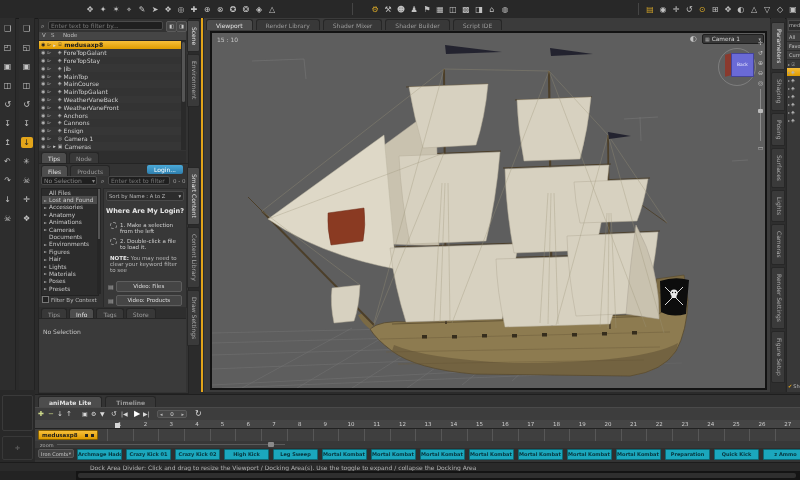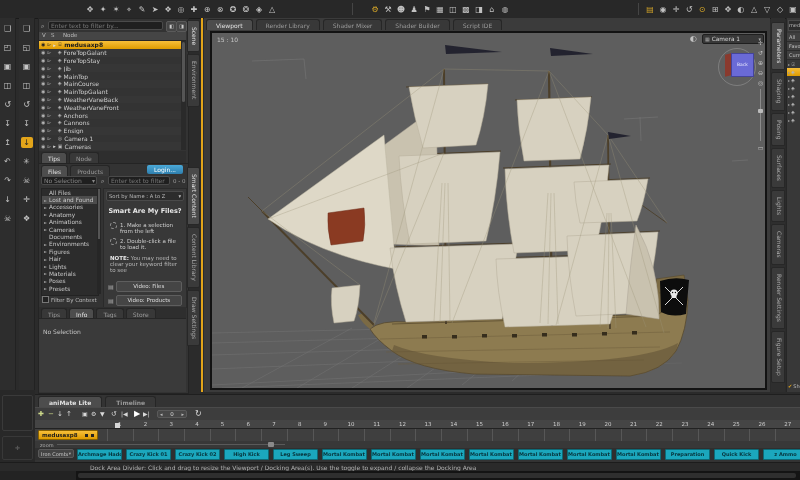--- a/index.html
+++ b/index.html
@@ -356,21 +356,21 @@
     <div class="abs" style="left:3px;top:132px;display:flex;align-items:center;gap:2px;">
       <span style="display:inline-block;width:5px;height:5px;border:1px solid #777;background:#222;"></span>
       <span style="font-size:5.5px;color:#bbb;">Filter By Context</span>
     </div>
 
     <div class="abs" style="left:64px;top:24px;width:82px;height:118px;background:#383838;border:1px solid #2a2a2a;overflow:hidden;">
       <div style="margin:2px;height:8px;background:#2c2c2c;border:1px solid #4a4a4a;border-radius:2px;font-size:5.2px;color:#bbb;line-height:8px;padding-left:2px;position:relative;">
         <span>Sort by Name : A to Z</span>
         <span style="position:absolute;right:2px;top:0;">▾</span>
       </div>
-      <div style="text-align:center;font-size:6.5px;font-weight:bold;color:#e8e8e8;margin-top:6px;">Smart Are My Files?</div>
+      <div style="text-align:center;font-size:6.5px;font-weight:bold;color:#e8e8e8;margin-top:6px;">Where Are My Login?</div>
       <div style="display:flex;gap:3px;margin:7px 3px 0 6px;align-items:flex-start;">
         <span style="flex:none;width:5px;height:5px;border:1px dashed #999;border-radius:50%;"></span>
         <span style="font-size:5.5px;color:#cfcfcf;">1. Make a selection from the left</span>
       </div>
       <div style="display:flex;gap:3px;margin:4px 3px 0 6px;align-items:flex-start;">
         <span style="flex:none;width:5px;height:5px;border:1px dashed #999;border-radius:50%;"></span>
         <span style="font-size:5.5px;color:#cfcfcf;">2. Double-click a file to load it.</span>
       </div>
       <div style="margin:5px 4px 0 6px;font-size:5.5px;color:#b5b5b5;">
         <b style="color:#e8e8e8;">NOTE:</b>

